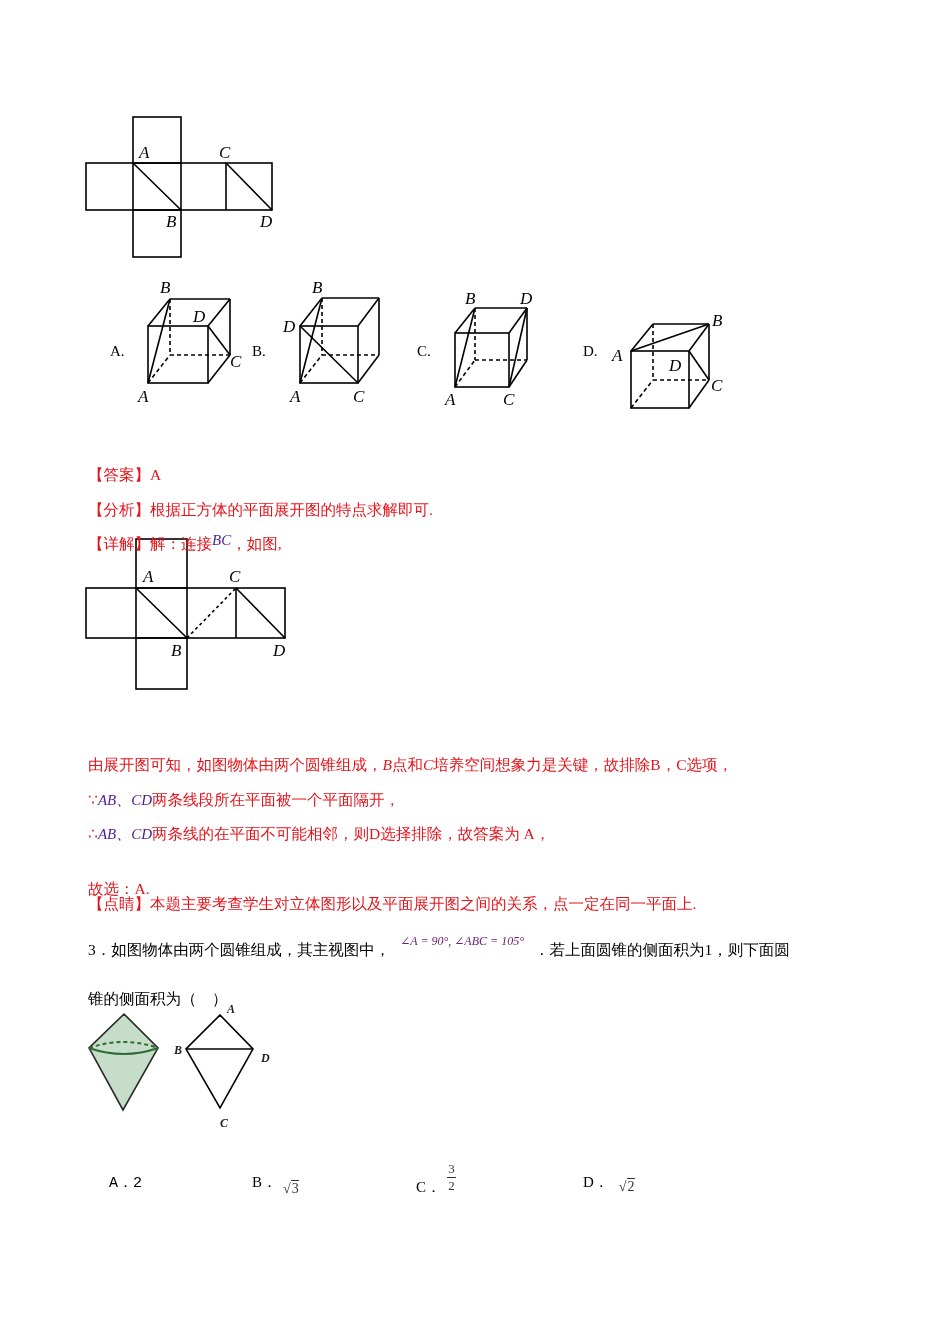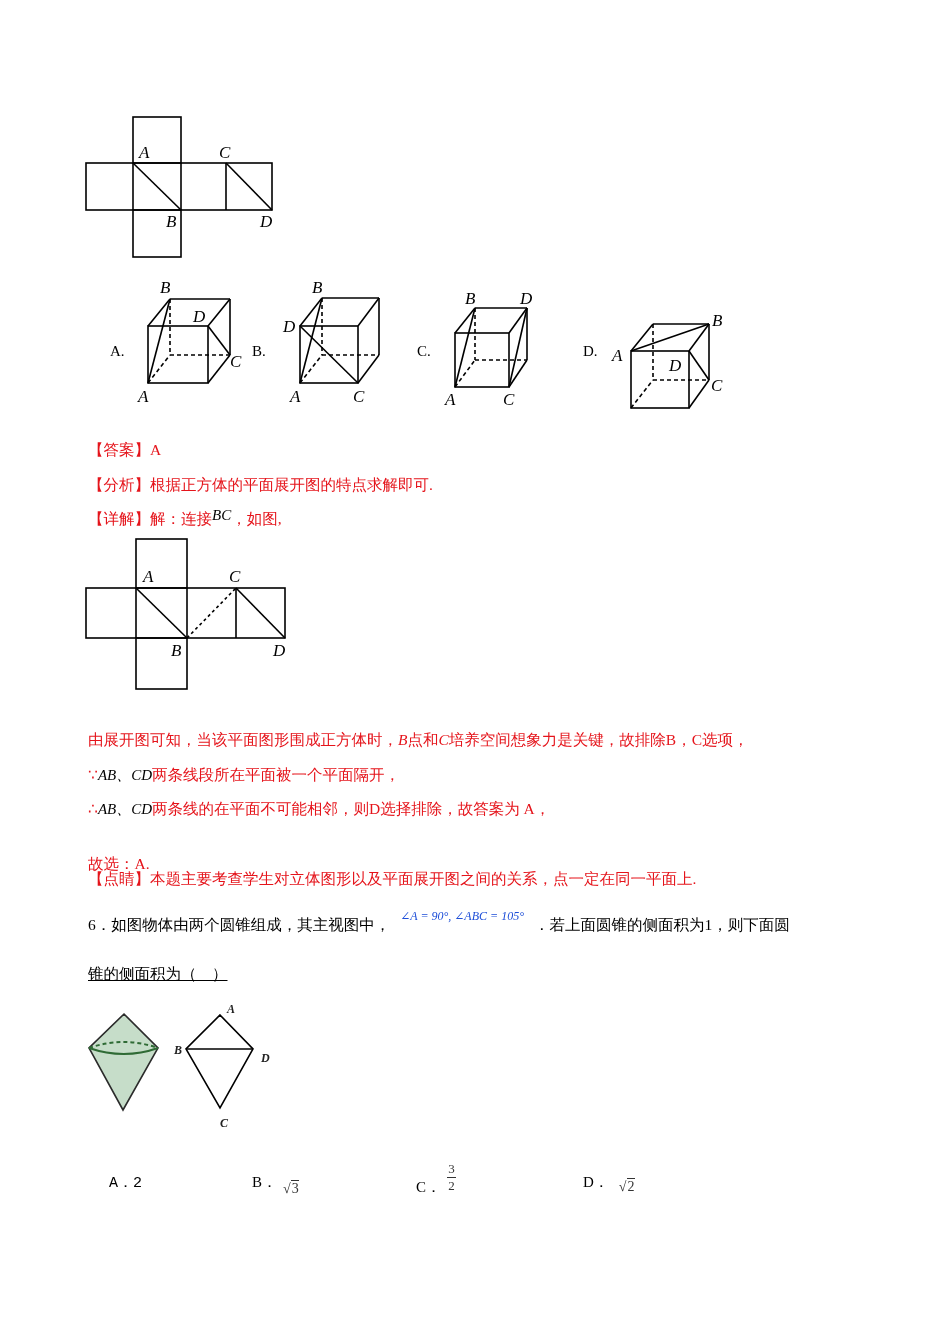--- a/index.html
+++ b/index.html
@@ -1,22 +1,22 @@
 <!DOCTYPE html>
 <html><head>
 <meta charset="utf-8">
 <style>
   html, body { margin: 0; padding: 0; background: #ffffff; }
   body { width: 950px; height: 1344px; position: relative; overflow: hidden;
          font-family: "Liberation Serif", "DejaVu Serif", serif; color: #000; }
   svg.fig { position: absolute; left: 0; top: 0; overflow: visible; }
-  .line { position: absolute; left: 88px; font-size: 15.5px; white-space: nowrap; line-height: 20px; }
+  .line { position: absolute; left: 88px; font-size: 15.5px; white-space: nowrap; line-height: 20px; margin-top: 25px; }
   .red { color: #e5141b; }
-  .math { font-family: "Liberation Serif", "DejaVu Serif", serif; font-style: italic; color: #000000; font-size: 15px; }
-  .mathsm { font-family: "Liberation Serif", "DejaVu Serif", serif; font-style: italic; color: #1d4ed8; font-size: 12px; }
+  .math { font-family: "Liberation Serif", "DejaVu Serif", serif; font-style: italic; color: #4c1d95; font-size: 15px; }
+  .mathsm { font-family: "Liberation Serif", "DejaVu Serif", serif; font-style: italic; color: #701a75; font-size: 12px; }
   .opt { position: absolute; font-size: 15px; }
   .lbl { font-family: "Liberation Serif", serif; font-style: italic; font-size: 17px; fill: #000; }
   .lblsm { font-family: "Liberation Serif", serif; font-style: italic; font-size: 12px; fill: #222; font-weight: bold; }
   .frac { display: inline-flex; flex-direction: column; align-items: center; font-size: 13px; color: #333; vertical-align: middle; line-height: 14px; }
   .frac .bar { width: 9px; border-top: 1px solid #333; margin: 1px 0; }
   .sqrt { font-size: 14px; color: #333; }
   .sqrt .rad { border-top: 1px solid #333; padding-left: 1px; }
 </style>
 </head>
 <body>
@@ -157,39 +157,39 @@
   <span>【答案】</span><span>A</span>
 </div>
 <div class="line red" style="top:475px;">
   <span>【分析】</span><span>根据正方体的平面展开图的特点求解即可.</span>
 </div>
 <div class="line red" style="top:509px;">
   <span>【详解】</span><span>解：连接</span><span class="math" style="position:relative; top:-4px;">BC</span><span>，如图,</span>
 </div>
 
 <div class="line red" style="top:730px;">
-  <span>由展开图可知，当该平面图形围成正方体时，</span><i>B</i><span>点和</span><i>C</i><span>培养空间想象力是关键，故排除B，C选项，</span>
+  <span>由展开图可知，如图物体由两个圆锥组成，</span><i>B</i><span>点和</span><i>C</i><span>培养空间想象力是关键，故排除B，C选项，</span>
 </div>
 <div class="line red" style="top:765px;">
   <span>∵</span><span class="math">AB、CD</span><span>两条线段所在平面被一个平面隔开，</span>
 </div>
 <div class="line red" style="top:799px;">
   <span>∴</span><span class="math">AB、CD</span><span>两条线的在平面不可能相邻，则D选择排除，故答案为 A，</span>
 </div>
 <div class="line red" style="top:854px;">
   <span>故选：A.</span>
 </div>
 <div class="line red" style="top:869px;">
   <span>【点睛】</span><span>本题主要考查学生对立体图形以及平面展开图之间的关系，点一定在同一平面上.</span>
 </div>
 
 <div class="line" style="top:915px;">
-  <span>6．如图物体由两个圆锥组成，其主视图中，</span><span class="mathsm" style="position:relative; top:-10px; padding:0 10px;">∠A = 90°, ∠ABC = 105°</span><span>．若上面圆锥的侧面积为1，则下面圆</span>
-</div>
-<div class="line" style="top:964px;text-decoration:underline;">
+  <span>3．如图物体由两个圆锥组成，其主视图中，</span><span class="mathsm" style="position:relative; top:-10px; padding:0 10px;">∠A = 90°, ∠ABC = 105°</span><span>．若上面圆锥的侧面积为1，则下面圆</span>
+</div>
+<div class="line" style="top:964px;">
   <span>锥的侧面积为（　）</span>
 </div>
 
 <div class="opt" style="left:109px; top:1173px;font-family:Liberation Mono, monospace;">
   <span>A．</span><span>2</span>
 </div>
 <div class="opt" style="left:252px; top:1173px;">
   <span>B．</span><span class="sqrt" style="position:relative; top:6px; margin-left:6px;">√<span class="rad">3</span></span>
 </div>
 <div class="opt" style="left:416px; top:1162px;">

